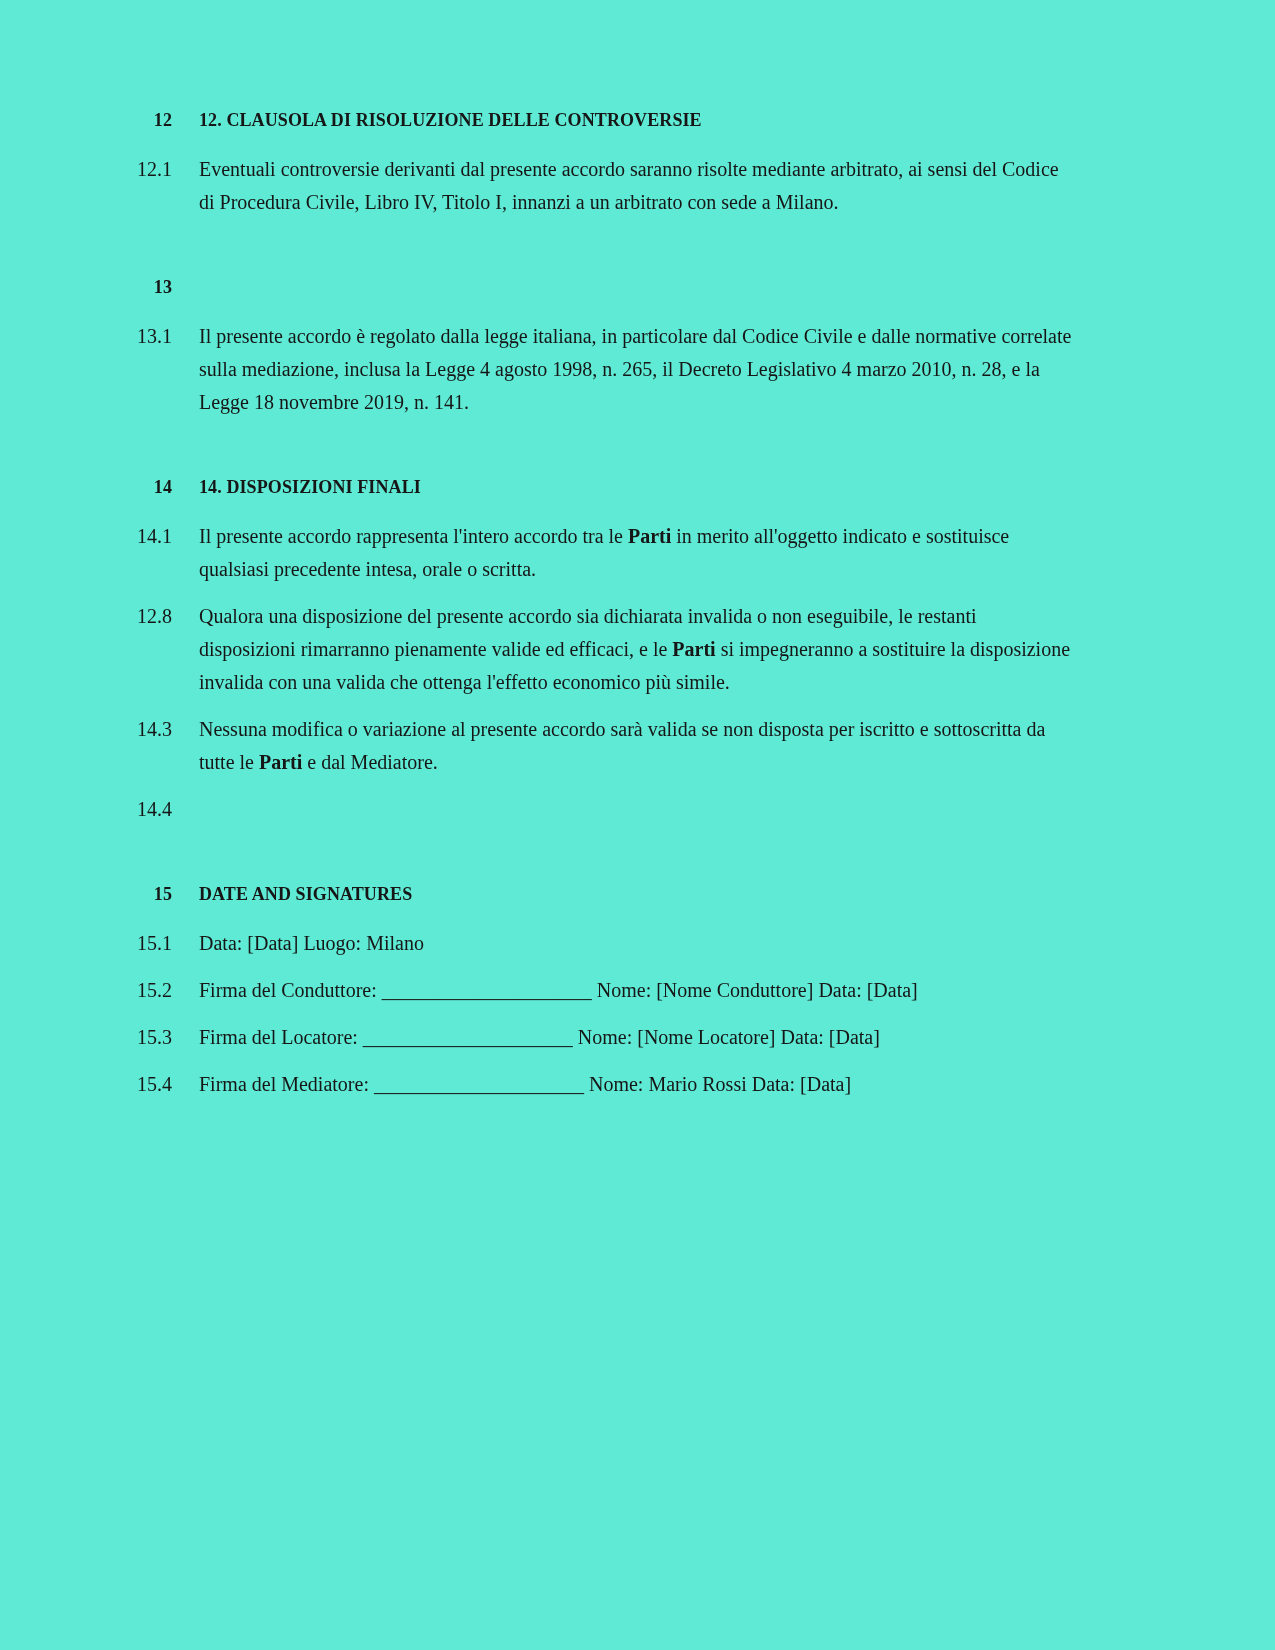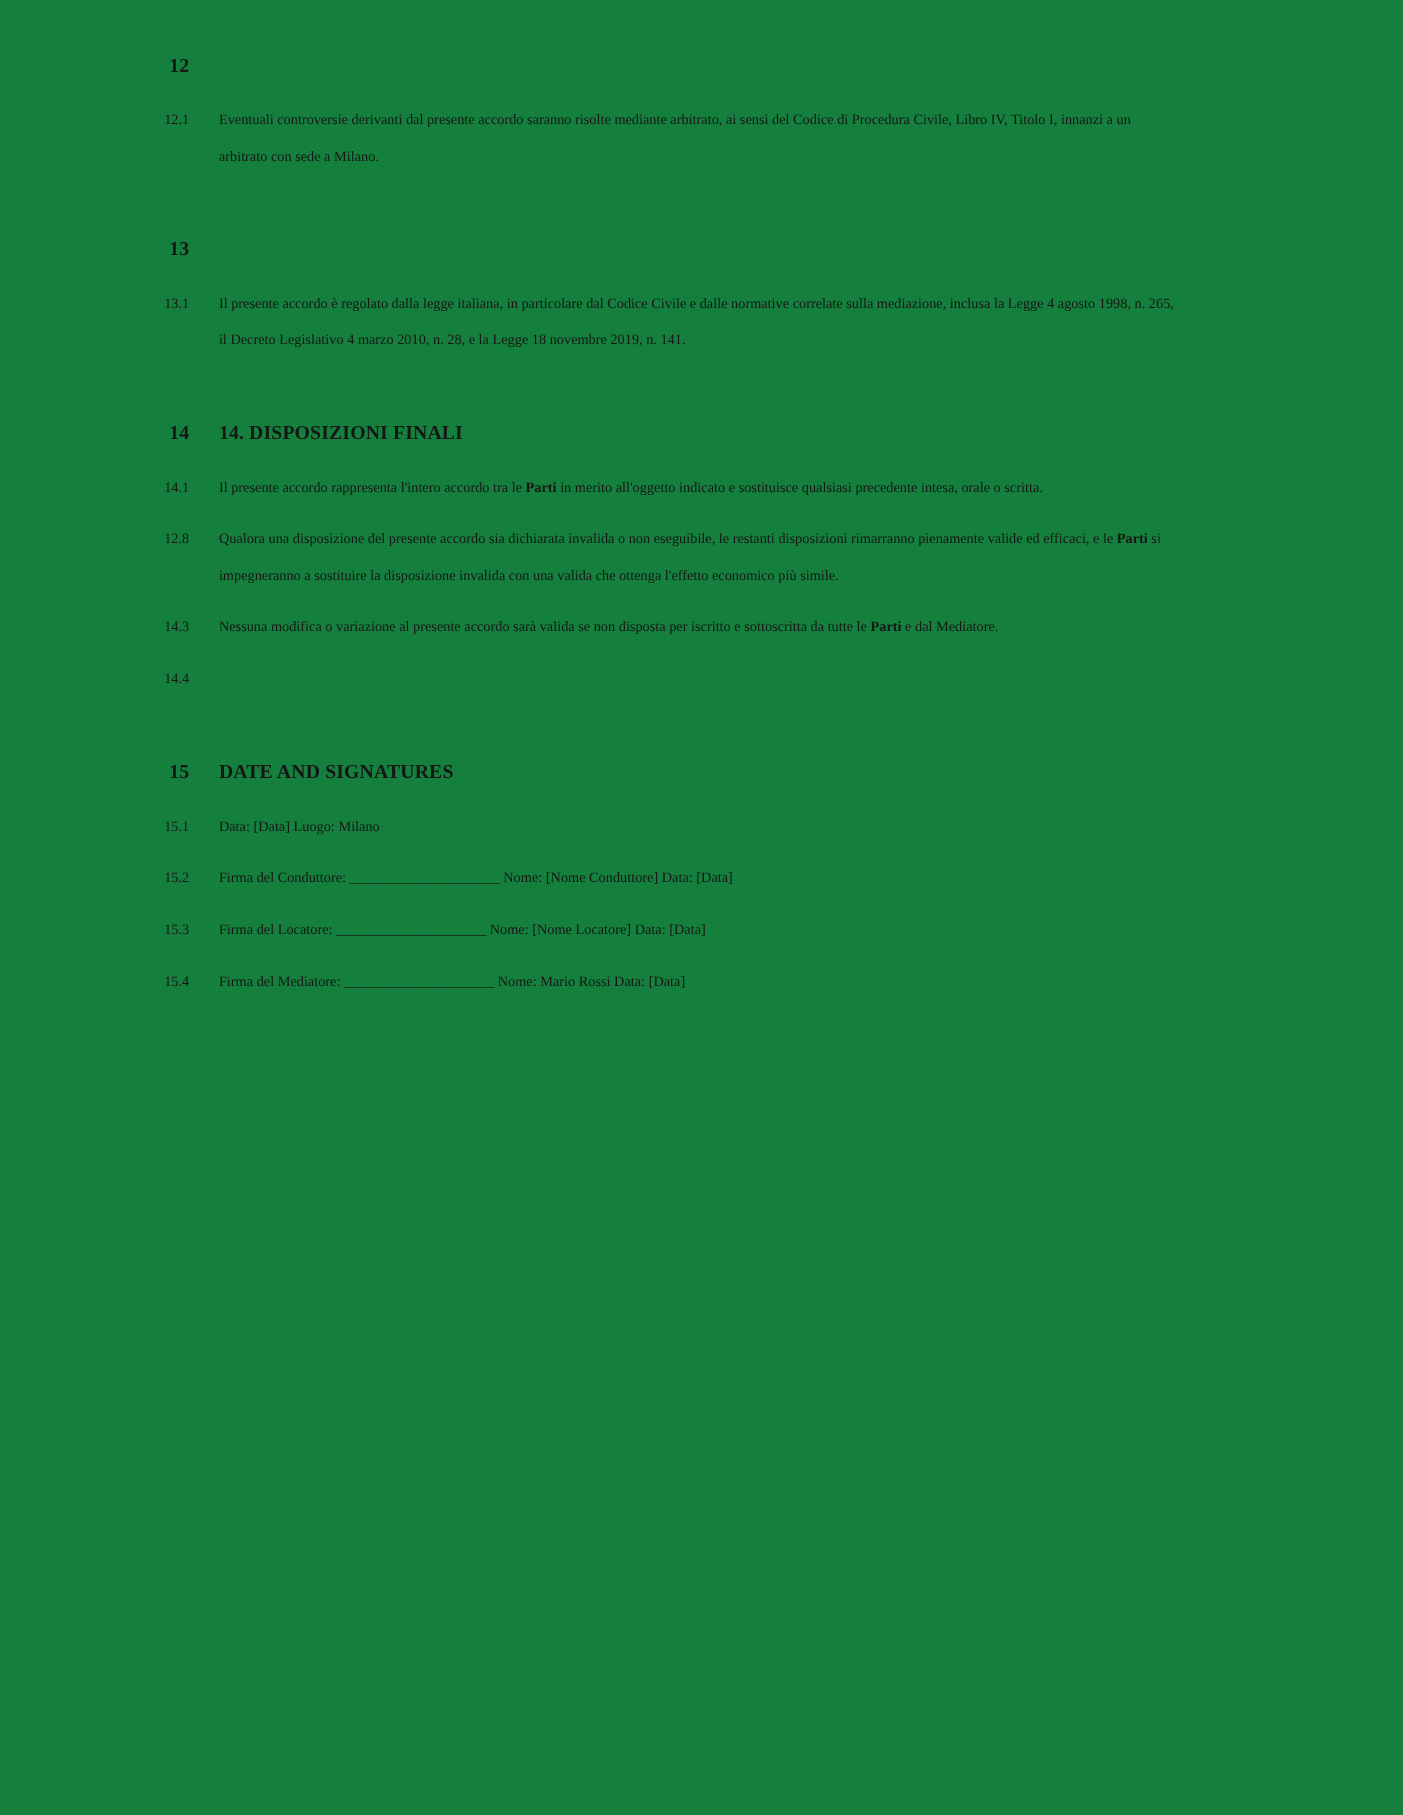--- a/index.html
+++ b/index.html
@@ -4,23 +4,23 @@
 <style>
   html, body {
     margin: 0;
     padding: 0;
     background: #ffffff;
   }
   .page {
     position: relative;
     width: 1275px;
     height: 1650px;
-    background: #15803d;
+    background: #5eead4;
     box-sizing: border-box;
-    padding-top: 43px;
+    padding-top: 104px;
     overflow: hidden;
     color: #161616;
     font-family: "Liberation Serif", "DejaVu Serif", serif;
   }
   .doc-section {
     margin: 0;
   }
   .row {
     display: flex;
     align-items: flex-start;
@@ -38,35 +38,36 @@
     font-weight: bold;
     font-size: 18px;
     line-height: 33px;
     letter-spacing: 0.1px;
   }
   .doc-section:first-child .heading-row {
     margin-top: 0;
   }
   .clause-row {
     margin: 0 0 14px 0;
-    font-size: 13px;
+    font-size: 20px;
     line-height: 33px;
   }
   .clause-row .txt-col strong {
     font-weight: bold;
   }
 </style>
 </head>
 <body>
 
 <div class="page">
   <div>
   <section class="doc-section">
     <div class="row heading-row">
       <span class="num-col">12</span>
+      <span class="txt-col">12. CLAUSOLA DI RISOLUZIONE DELLE CONTROVERSIE</span>
     </div>
 
   <div class="row clause-row">
     <span class="num-col">12.1</span>
     <span class="txt-col">Eventuali controversie derivanti dal presente accordo saranno risolte mediante arbitrato, ai sensi del Codice di Procedura Civile, Libro IV, Titolo I, innanzi a un arbitrato con sede a Milano.</span>
   </div>
 </section>
 
   <section class="doc-section">
     <div class="row heading-row">

